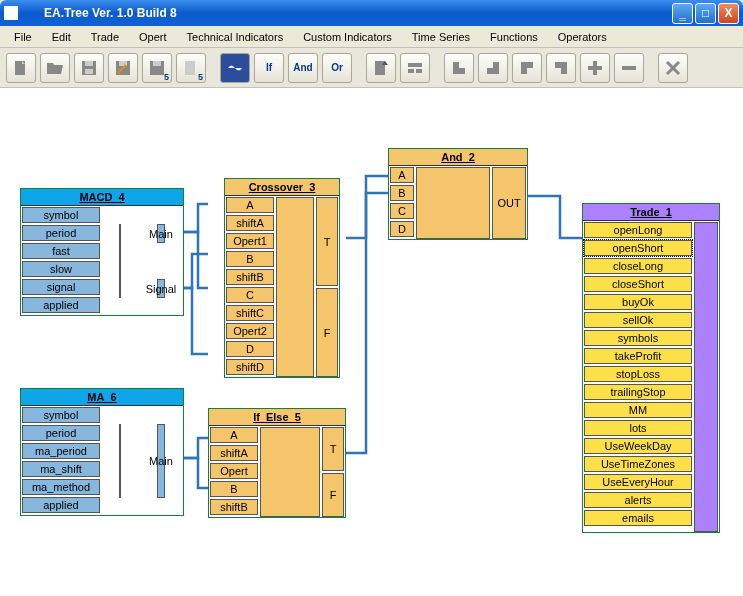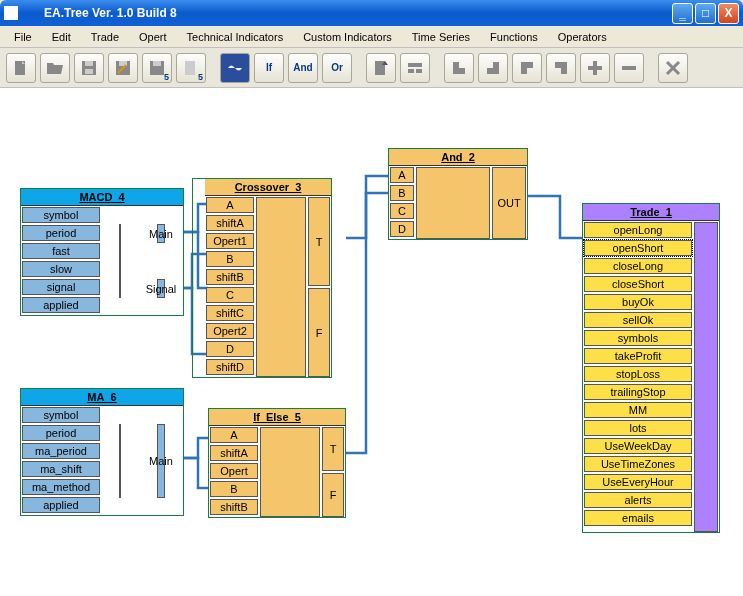--- a/index.html
+++ b/index.html
@@ -222,21 +222,21 @@
       <div class="cell">ma_method</div>
       <div class="cell">applied</div>
     </div>
     <div class="bigcell" style="flex:1;"></div>
     <div class="col" style="width:44px;">
       <div class="bigcell" style="flex:1;">Main</div>
     </div>
   </div>
 </div>
 
-<div class="node orange" style="left:192px; top:90px; width:140px; height:200px;padding-left:12px;">
+<div class="node orange" style="left:224px; top:90px; width:116px; height:200px;">
   <div class="title">Crossover_3</div>
   <div class="body" style="height:182px;">
     <div class="col" style="width:50px;">
       <div class="cell">A</div>
       <div class="cell">shiftA</div>
       <div class="cell">Opert1</div>
       <div class="cell">B</div>
       <div class="cell">shiftB</div>
       <div class="cell">C</div>
       <div class="cell">shiftC</div>

